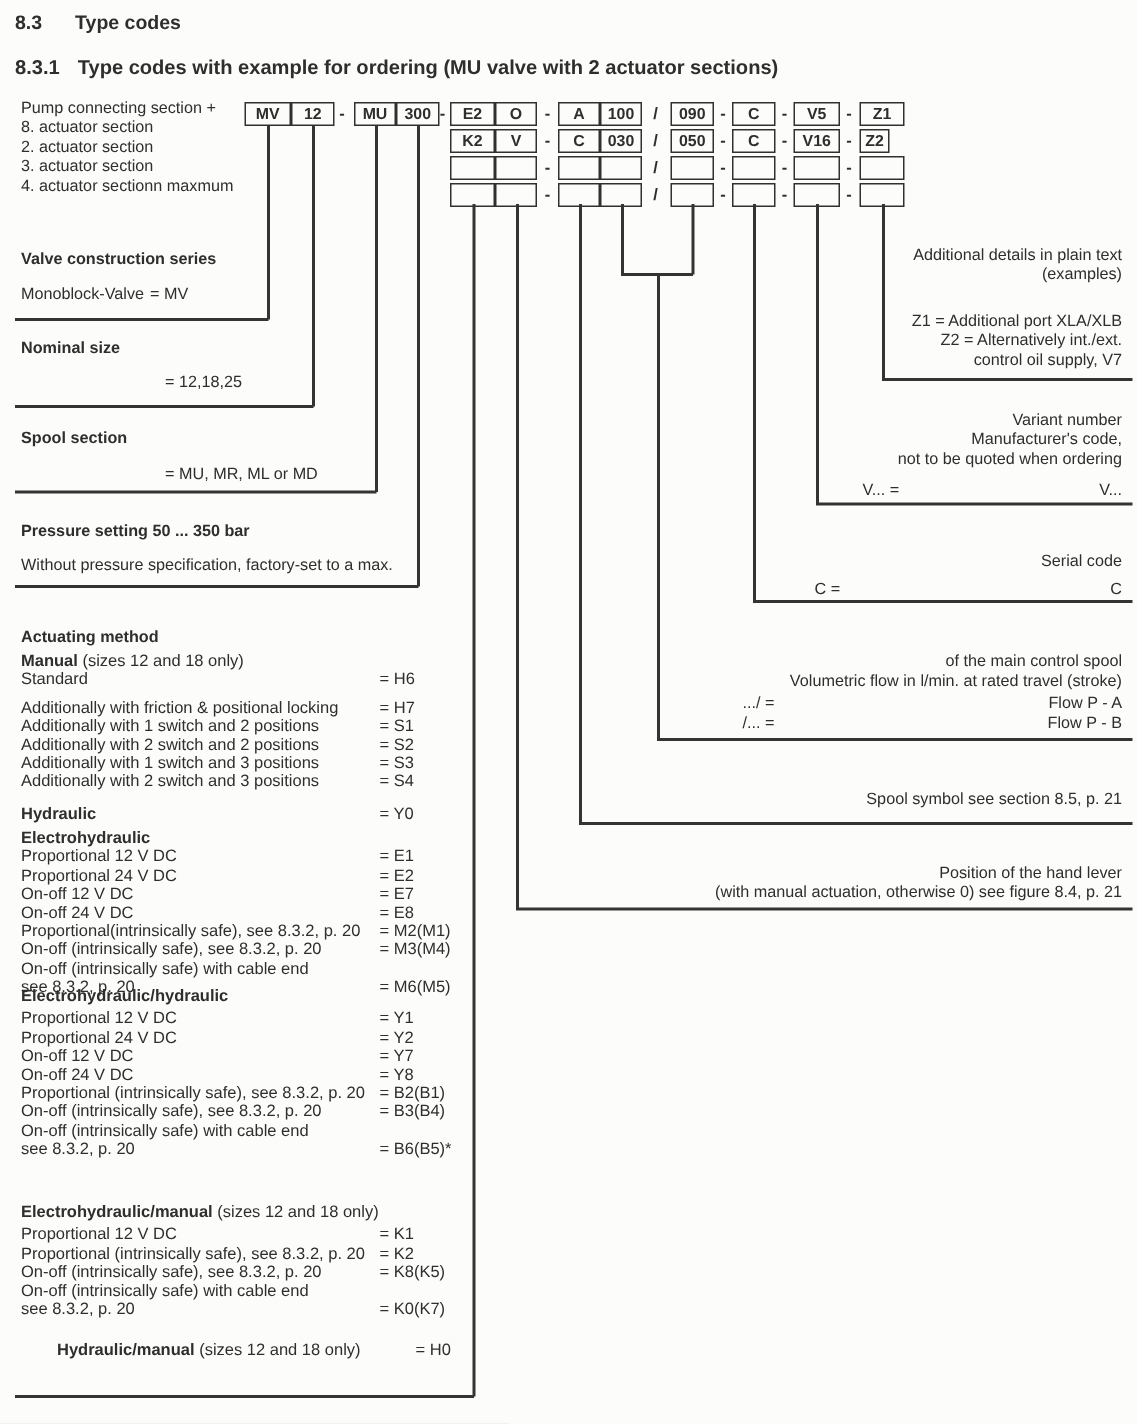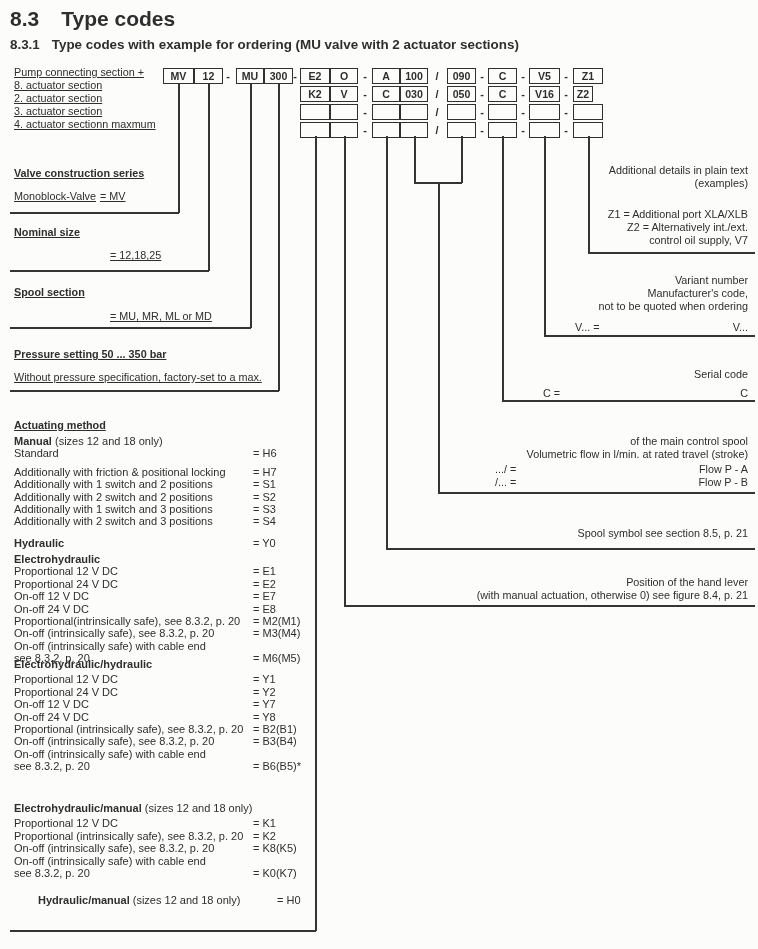--- a/index.html
+++ b/index.html
@@ -1,24 +1,24 @@
 <!DOCTYPE html>
 <html><head>
 <meta charset="utf-8">
 <style>
   html,body{margin:0;padding:0;background:#e9e9e9;}
   #canvas{
     position:relative;width:758px;height:949px;margin:0 auto;
     background:#fcfcfa;color:#2e2e2e;overflow:hidden;
     font-family:"Liberation Sans", sans-serif;
   }
-  .abs{position:absolute;text-decoration:underline;}
+  .abs{position:absolute;}
   .b{font-weight:bold;}
   .fs11{font-size:10.8px;line-height:13px;}
-  .h1row{position:absolute;top:7px;left:10px;font-size:21px;font-weight:bold;display:flex;gap:22px;}
+  .h1row{position:absolute;top:7px;left:10px;font-size:13px;font-weight:bold;display:flex;gap:22px;}
   .h2row{position:absolute;top:37px;left:10px;font-size:13.4px;font-weight:bold;display:flex;gap:12px;}
   .hline{position:absolute;height:1.6px;background:#343434;}
   .vline{position:absolute;width:1.6px;background:#343434;}
   .box{
     position:absolute;height:16px;box-sizing:border-box;
     border:1.5px solid #303030;background:#fcfcfa;
     display:flex;align-items:center;justify-content:center;
     font-size:10.6px;font-weight:bold;
   }
   .sep{

